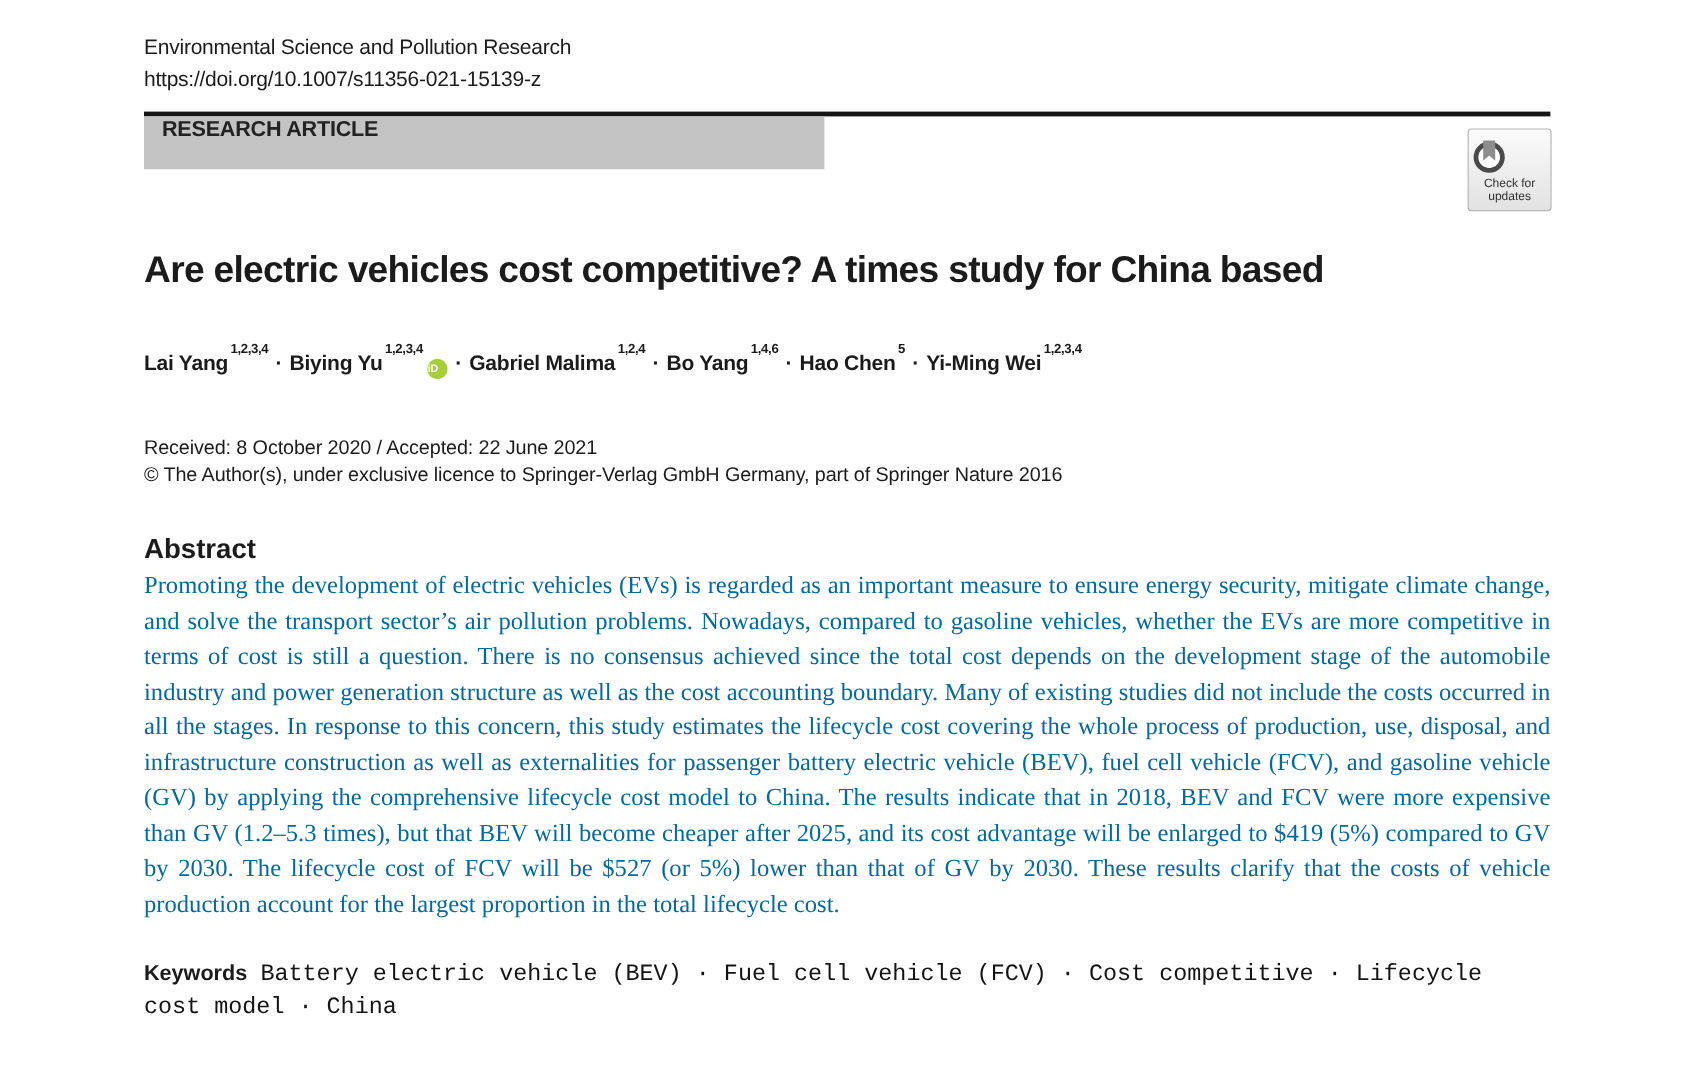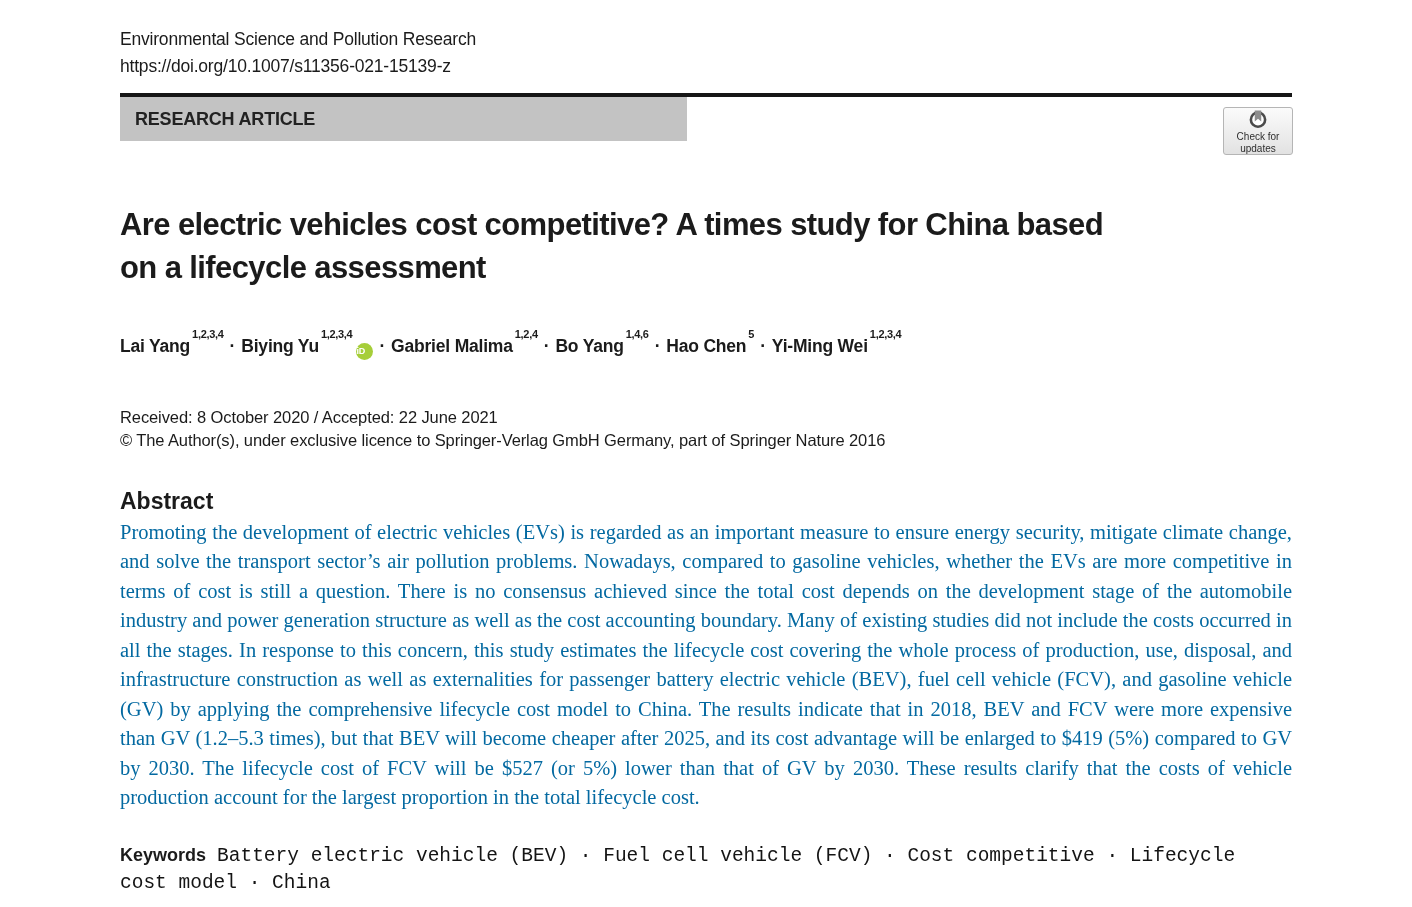--- a/index.html
+++ b/index.html
@@ -15,29 +15,29 @@
     background:#ffffff;color:var(--text);
     font-family:"Liberation Sans",sans-serif;
   }
   .page{position:absolute;left:120px;top:0;width:1172px;}
 
   
   .journal-head{margin-top:26px;font-size:17.5px;line-height:27px;letter-spacing:-0.2px;}
   .journal-head .doi{display:block;color:var(--text);text-decoration:none;}
 
   .rule{margin-top:13px;height:4px;background:var(--rule);}
-  .banner{width:567px;height:44px;background:var(--banner-bg);display:flex;align-items:center;}
+  .banner{width:567px;height:44px;background:var(--banner-bg);display:flex;}
   .banner-label{font-weight:bold;font-size:18px;letter-spacing:-0.2px;padding-left:15px;color:#222;}
 
   
   .badge{
-    position:absolute;top:107px;left:1103px;width:70px;height:48px;
+    position:absolute;top:107px;left:1103px;width:70px;height:69px;
     border:1px solid #b5b5b5;border-radius:3px;
     background:linear-gradient(#fbfbfb,#e2e2e2);
-    display:flex;flex-direction:column;align-items:center;justify-content:center;
+    display:flex;flex-direction:column;justify-content:center;
     cursor:pointer;
   }
   .badge svg{display:block;margin-bottom:1px;}
   .badge-text{font-size:10px;line-height:11.5px;color:#2f2f2f;text-align:center;}
 
   
   .title{margin-top:62px;font-size:31px;font-weight:bold;line-height:43px;letter-spacing:-0.6px;}
 
   
   .authors{margin-top:46px;font-size:17.5px;font-weight:bold;white-space:nowrap;letter-spacing:-0.2px;}
@@ -86,21 +86,20 @@
       <path d="M12 4 h10 v17 l-5 -4.5 -5 4.5 z" fill="#8d8d8d"></path>
     </svg>
     <div class="badge-text">
       <div>Check for</div>
       <div>updates</div>
     </div>
   </div>
 
   <div class="title">
     <div>Are electric vehicles cost competitive? A times study for China based</div>
-    <div>on a lifecycle assessment</div>
   </div>
 
   <div class="authors">
     <span><span>Lai Yang</span><sup>1,2,3,4</sup></span><span class="author-sep">·</span><span><span>Biying Yu</span><sup>1,2,3,4</sup></span><span class="orcid">iD</span><span class="author-sep">·</span><span><span>Gabriel Malima</span><sup>1,2,4</sup></span><span class="author-sep">·</span><span><span>Bo Yang</span><sup>1,4,6</sup></span><span class="author-sep">·</span><span><span>Hao Chen</span><sup>5</sup></span><span class="author-sep">·</span><span><span>Yi-Ming Wei</span><sup>1,2,3,4</sup></span>
   </div>
 
   <div class="meta">
     <div>Received: 8 October 2020 / Accepted: 22 June 2021</div>
     <div>© The Author(s), under exclusive licence to Springer-Verlag GmbH Germany, part of Springer Nature 2016</div>
   </div>

